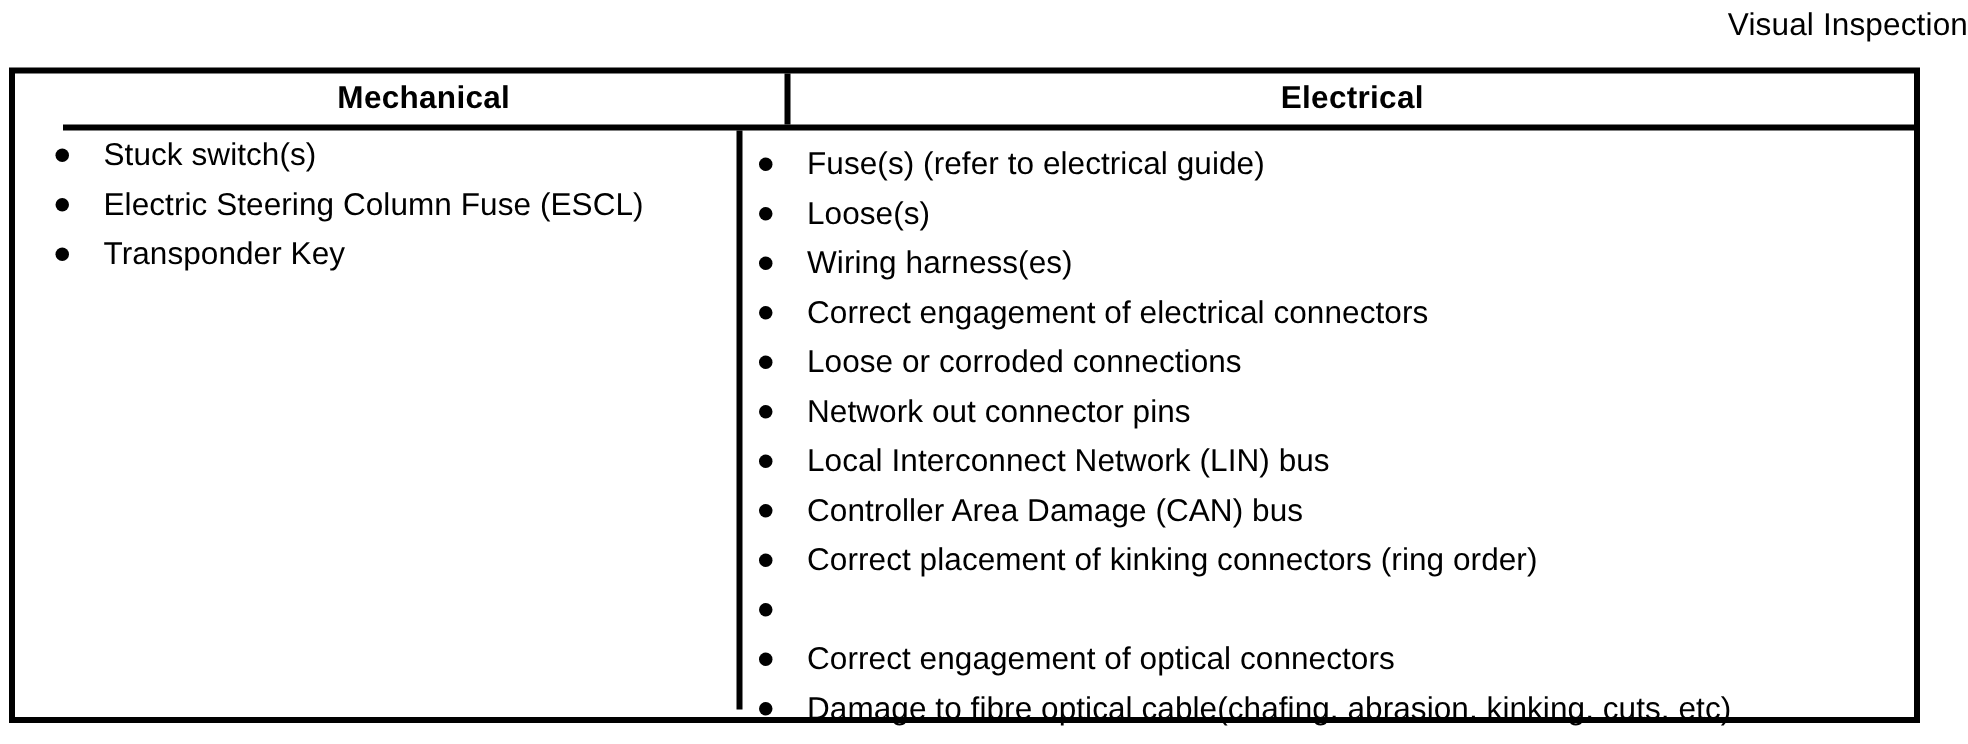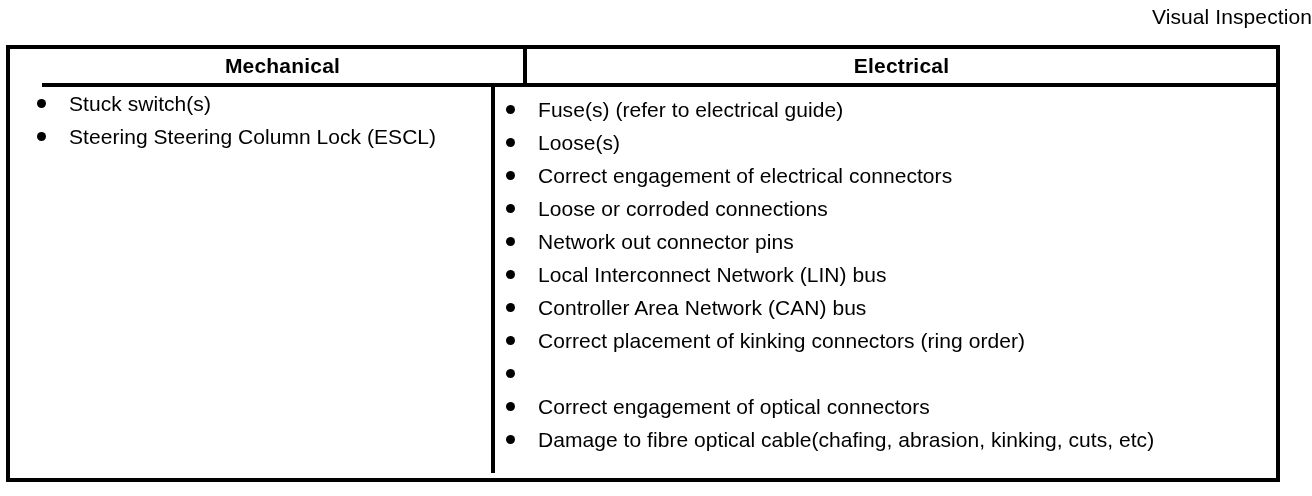--- a/index.html
+++ b/index.html
@@ -145,54 +145,62 @@
       <div class="row-body">
 
         <div class="col-mechanical">
           <ul class="list list-mechanical">
             <li class="li">
               <span class="bullet"></span>
               <span class="li-label">Stuck switch(s)</span>
             </li>
             <li class="li">
               <span class="bullet"></span>
-              <span class="li-label">Steering Steering Column Lock (ESCL)</span>
+              <span class="li-label">Electric Steering Column Fuse (ESCL)</span>
+            </li>
+            <li class="li">
+              <span class="bullet"></span>
+              <span class="li-label">Transponder Key</span>
             </li>
           </ul>
         </div>
 
         <div class="col-electrical">
           <ul class="list list-electrical">
             <li class="li">
               <span class="bullet"></span>
               <span class="li-label">Fuse(s) (refer to electrical guide)</span>
             </li>
             <li class="li">
               <span class="bullet"></span>
               <span class="li-label">Loose(s)</span>
             </li>
             <li class="li">
               <span class="bullet"></span>
+              <span class="li-label">Wiring harness(es)</span>
+            </li>
+            <li class="li">
+              <span class="bullet"></span>
               <span class="li-label">Correct engagement of electrical connectors</span>
             </li>
             <li class="li">
               <span class="bullet"></span>
               <span class="li-label">Loose or corroded connections</span>
             </li>
             <li class="li">
               <span class="bullet"></span>
               <span class="li-label">Network out connector pins</span>
             </li>
             <li class="li">
               <span class="bullet"></span>
               <span class="li-label">Local Interconnect Network (LIN) bus</span>
             </li>
             <li class="li">
               <span class="bullet"></span>
-              <span class="li-label">Controller Area Network (CAN) bus</span>
+              <span class="li-label">Controller Area Damage (CAN) bus</span>
             </li>
             <li class="li">
               <span class="bullet"></span>
               <span class="li-label">Correct placement of kinking connectors (ring order)</span>
             </li>
             <li class="li">
               <span class="bullet"></span>
             </li>
             <li class="li">
               <span class="bullet"></span>

